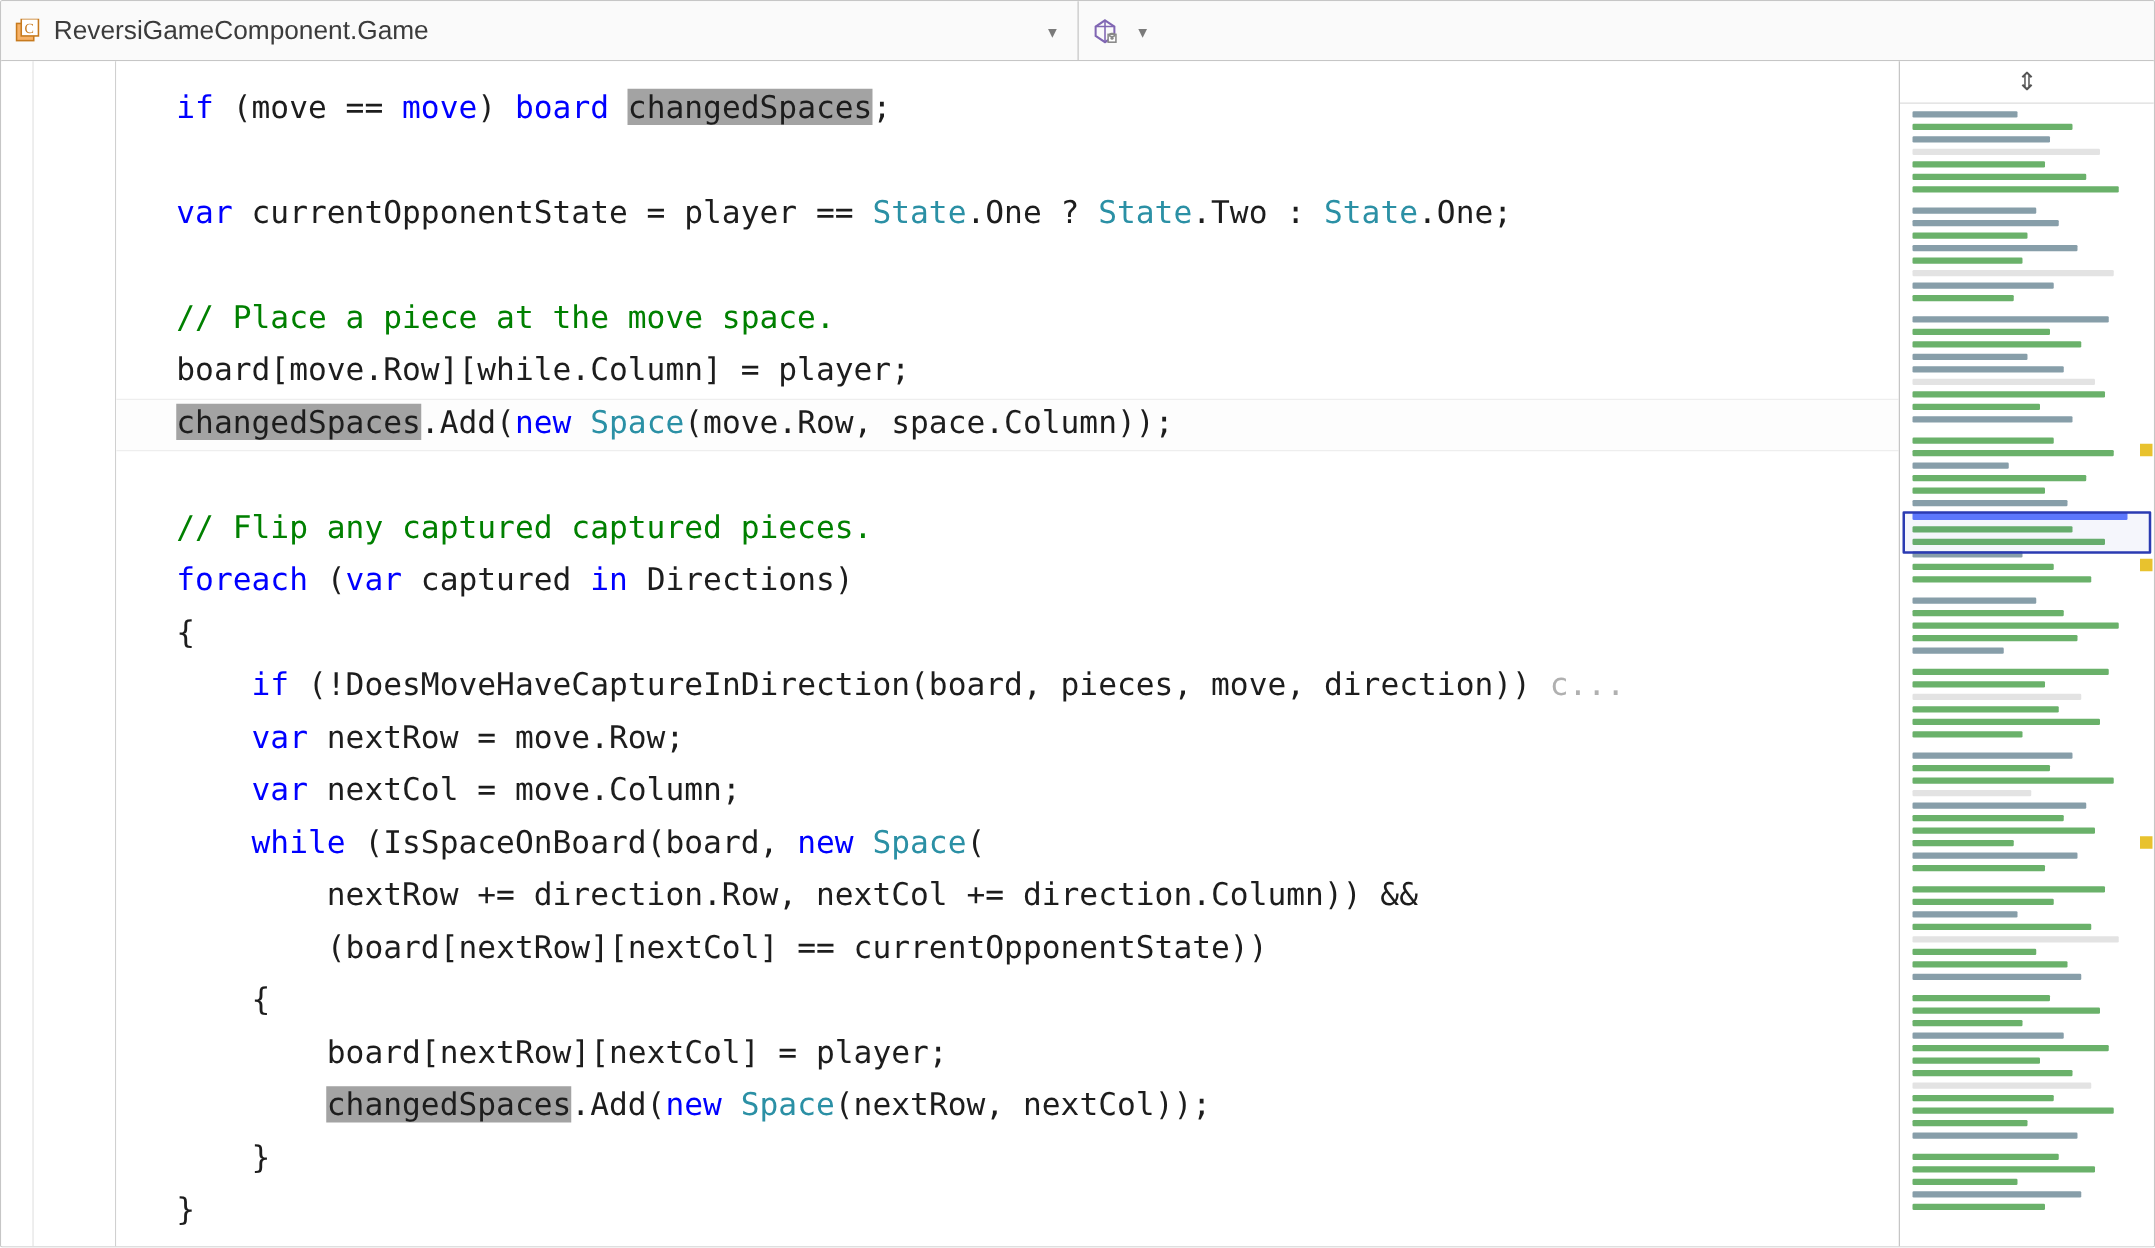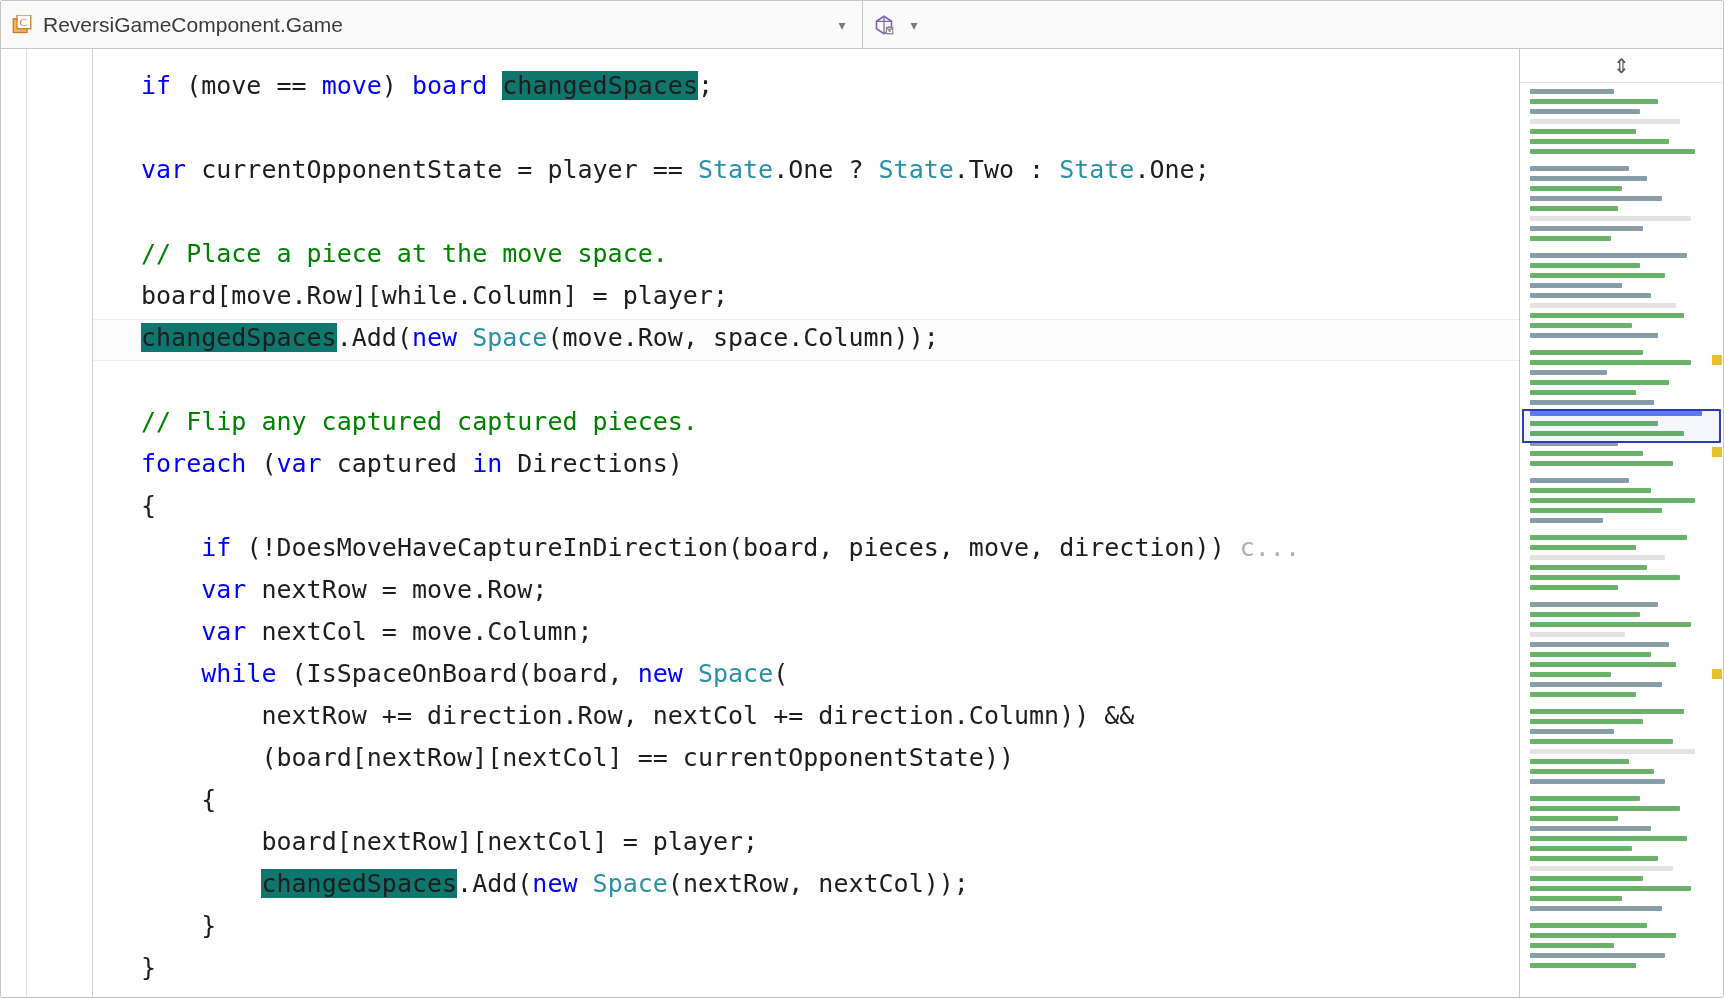--- a/index.html
+++ b/index.html
@@ -81,21 +81,21 @@
     font-size: 25px;
     line-height: 42px;
     white-space: pre;
     color: #1d1d1d;
   }
 
   
   .kw { color: #0000ff; }      
   .ty { color: #2b90a5; }      
   .cm { color: #008000; }      
-  .hl { background: #0f766e; } 
+  .hl { background: #a3a3a3; } 
   .trunc { color: #b0b0b0; }
 
   
   .minimap {
     width: 204px;
     border-left: 1px solid #c6c6c6;
     background: #ffffff;
     position: relative;
     display: flex;
     flex-direction: column;

